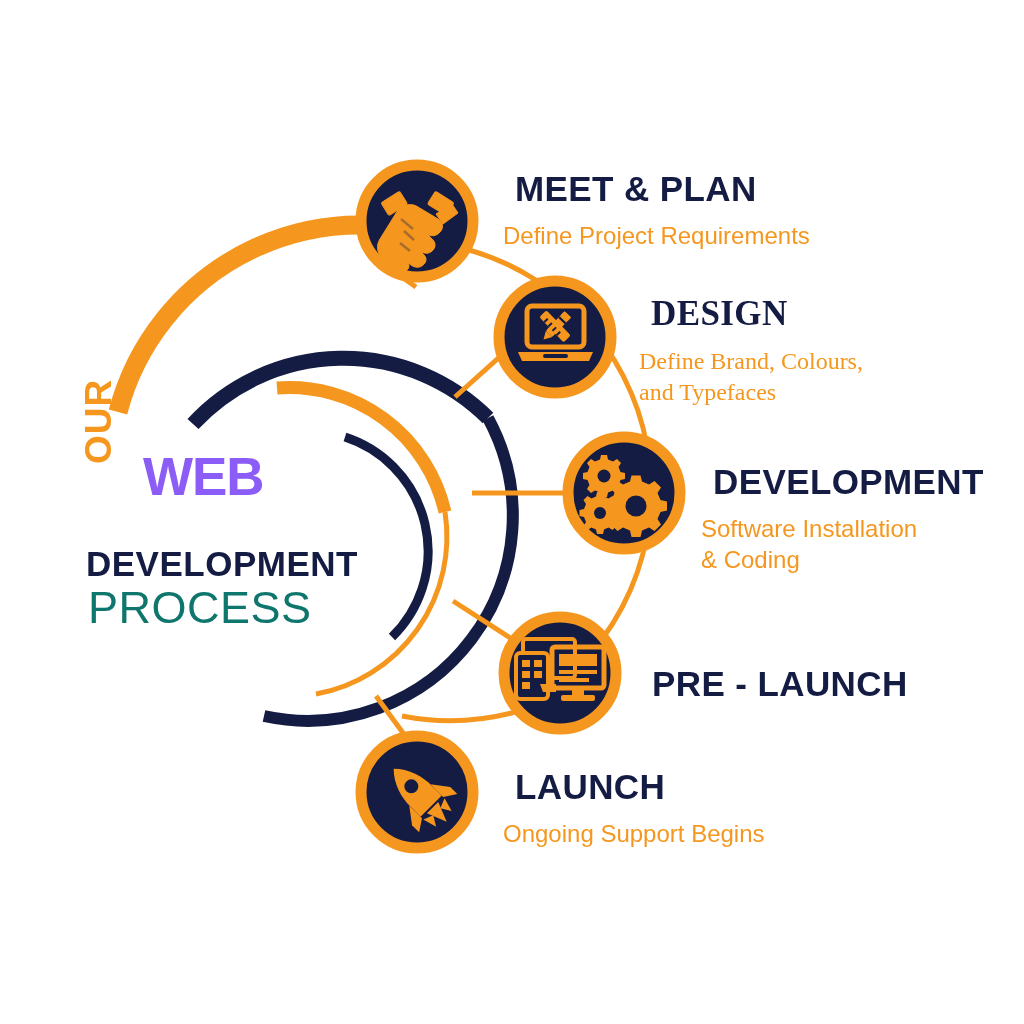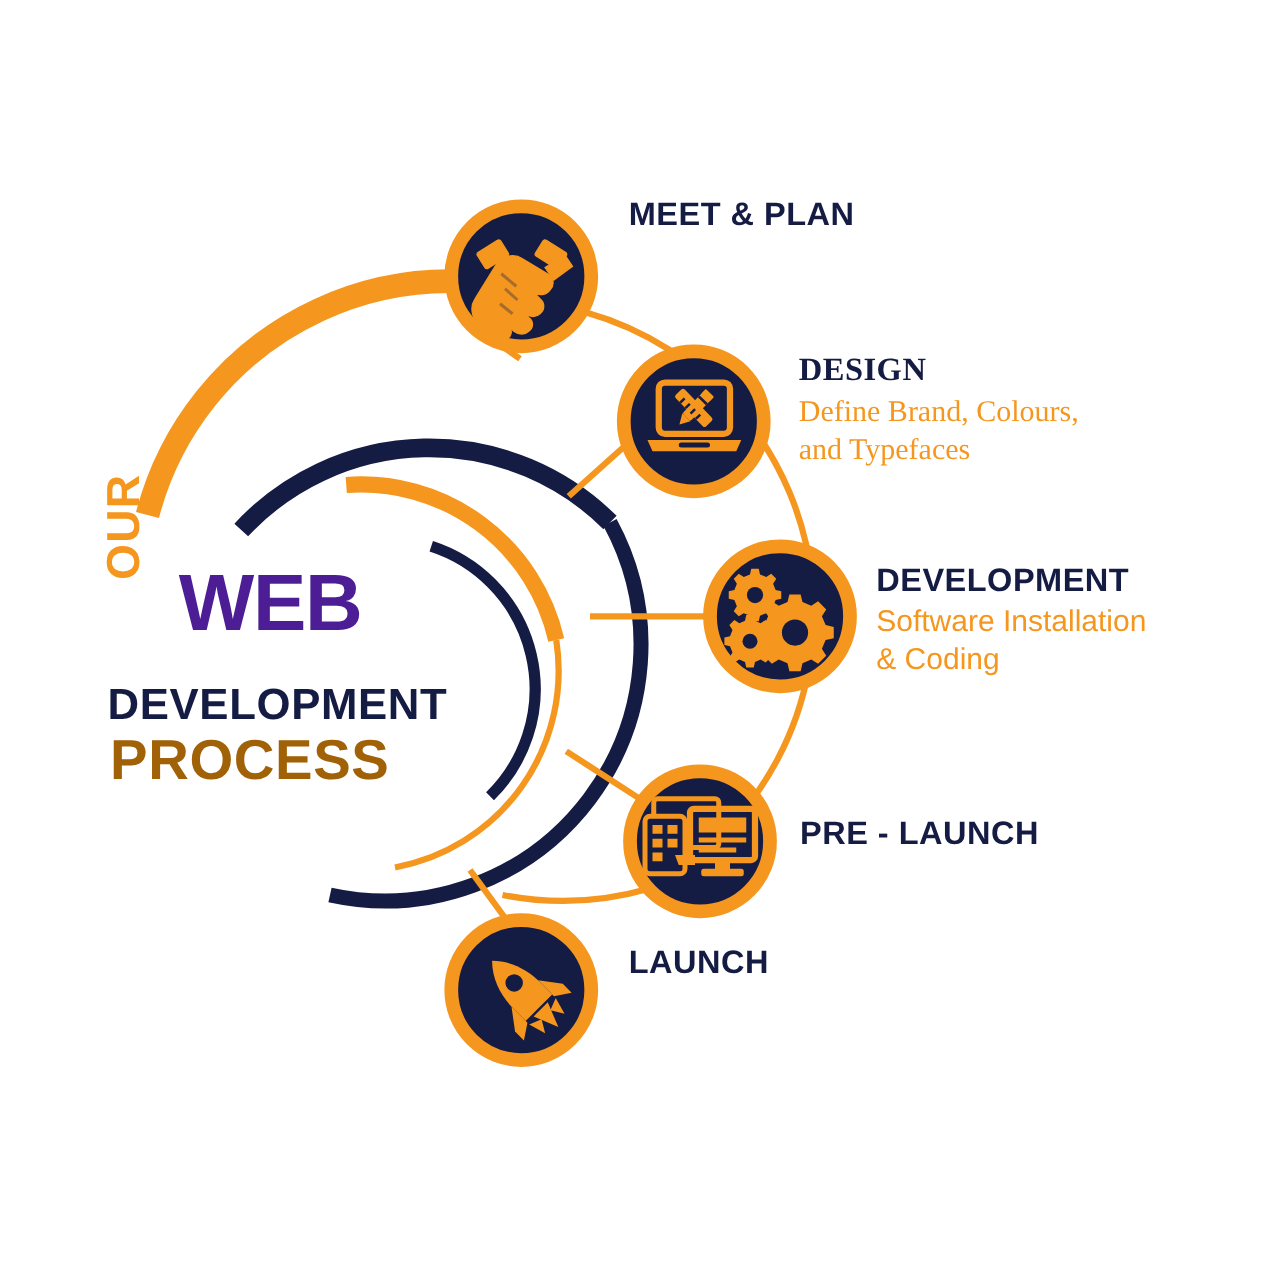--- a/index.html
+++ b/index.html
@@ -46,62 +46,62 @@
     font-weight: bold;
     letter-spacing: 1px;
     color: #F5971E;
     white-space: nowrap;
     line-height: 1;
   }
   .title-web {
     position: absolute;
     left: 57px;
     top: 0px;
-    font-size: 64px;
+    font-size: 53px;
     font-weight: bold;
     letter-spacing: -1px;
-    color: #4c1d95;
+    color: #8b5cf6;
     line-height: 0.95;
     white-space: nowrap;
   }
   .title-dev {
     position: absolute;
     left: 0px;
     top: 94px;
     font-size: 35px;
     font-weight: bold;
     letter-spacing: 0.5px;
     color: #151C44;
     line-height: 1;
     white-space: nowrap;
   }
   .title-process {
     position: absolute;
     left: 2px;
     top: 133px;
     font-size: 45px;
-    font-weight: bold;
+    font-weight: normal;
     letter-spacing: 0.5px;
-    color: #a16207;
+    color: #0f766e;
     line-height: 1;
     white-space: nowrap;
   }
 
   
   .step-label {
     position: absolute;
   }
   .step-title {
-    font-size: 26px;
+    font-size: 35px;
     font-weight: bold;
     letter-spacing: 0.4px;
     color: #151C44;
     line-height: 1.18;
     white-space: nowrap;
-    margin: 0;
+    margin: 12px;
   }
   .step-desc {
     font-size: 24px;
     font-weight: normal;
     color: #F5971E;
     line-height: 1.28;
     margin: 3px 0 0 0;
     white-space: pre-line;
   }
 
@@ -282,35 +282,37 @@
 
   <div class="title-block">
     <div class="title-our">OUR</div>
     <div class="title-web">WEB</div>
     <div class="title-dev">DEVELOPMENT</div>
     <div class="title-process">PROCESS</div>
   </div>
 
   <div class="step-label label-1">
     <p class="step-title">MEET &amp; PLAN</p>
+    <p class="step-desc">Define Project Requirements</p>
   </div>
 
   <div class="step-label label-2">
     <p class="step-title">DESIGN</p>
     <p class="step-desc">Define Brand, Colours,
 and Typefaces</p>
   </div>
 
   <div class="step-label label-3">
     <p class="step-title">DEVELOPMENT</p>
     <p class="step-desc">Software Installation
 &amp; Coding</p>
   </div>
 
   <div class="step-label label-4">
     <p class="step-title">PRE - LAUNCH</p>
   </div>
 
   <div class="step-label label-5">
     <p class="step-title">LAUNCH</p>
+    <p class="step-desc">Ongoing Support Begins</p>
   </div>
 
 </div>
 
 </body></html>

